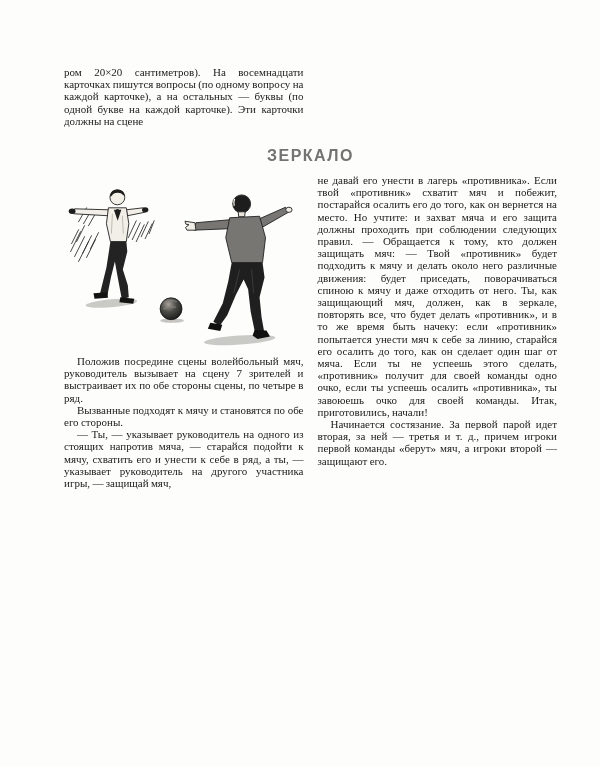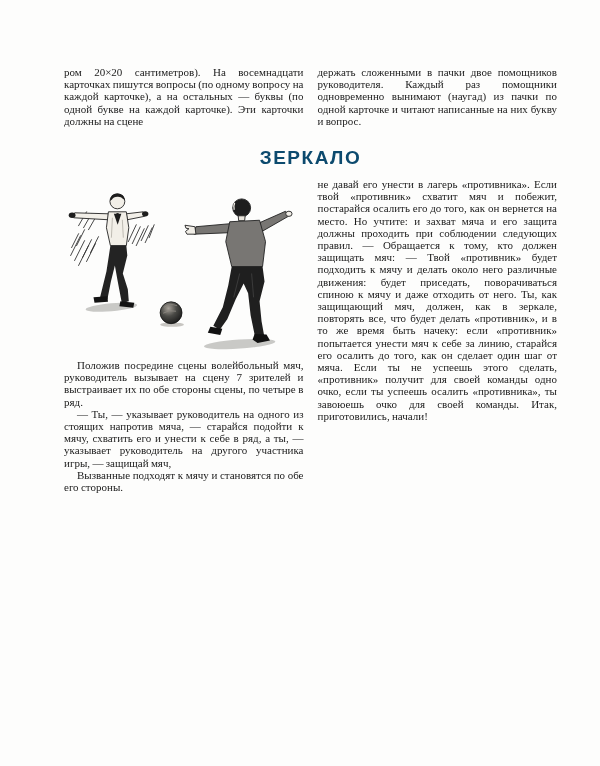--- a/index.html
+++ b/index.html
@@ -23,39 +23,36 @@
     font-size: 11px;
     line-height: 12.2px;
     text-align: justify;
     word-spacing: -0.4px;
   }
   .ind { text-indent: 13px; }
   h2.heading {
     margin: 20px 0 9px 0;
     text-align: center;
     font-family: "Liberation Sans", "DejaVu Sans", sans-serif;
-    font-size: 19px;
+    font-size: 16px;
     font-weight: 700;
     letter-spacing: 1.5px;
-    color: #0c4a6e;
+    color: #737373;
   }
   figure.illustration { margin: 0 0 4px 0; padding: 0; }
   figure.illustration svg { display: block; }
 </style>
 </head>
 <body>
 
 <div class="page">
 
   <div class="row">
     <div class="col">
       <p>ром 20×20 сантиметров). На восемнадцати карточках пишутся вопросы (по одному вопросу на каждой карточке), а на остальных — буквы (по одной букве на каждой карточке). Эти карточки должны на сцене</p>
-    </div>
-    <div class="col">
-      <p>держать сложенными в пачки двое помощников руководителя. Каждый раз помощники одновременно вынимают (наугад) из пачки по одной карточке и читают написанные на них букву и вопрос.</p>
     </div>
   </div>
 
   <h2 class="heading">ЗЕРКАЛО</h2>
 
   <div class="row">
 
     <div class="col">
 
       <figure class="illustration">
@@ -137,22 +134,23 @@
 
             <path d="M168 89 L199 89 L201 104 L196 124 L198 144 L200.5 158 L191.5 160 L187 138 L184.5 116 L180 106 L172 122 L163.5 142 L156 152.5 L149.5 148.5 L159 130 L164.5 108 Z" fill="#1f1f1f" stroke="none"></path>
             <path d="M176 96 L170 120 M188 96 L190 120" stroke="#4d4d4d" stroke-width="0.6"></path>
             <polygon points="146.5,149.5 158.5,151.5 156.5,158 144,155.5" fill="#111" stroke="none"></polygon>
             <polygon points="191,157 203,157.5 206.5,163.5 194,166 189,162.5" fill="#111" stroke="none"></polygon>
           </g>
         </svg>
       </figure>
 
       <p class="ind">Положив посредине сцены волейбольный мяч, руководитель вызывает на сцену 7 зрителей и выстраивает их по обе стороны сцены, по четыре в ряд.</p>
+      <p class="ind">Вызванные подходят к мячу и становятся по обе его стороны.</p>
       <p class="ind">— Ты, — указывает руководитель на одного из стоящих напротив мяча, — старайся подойти к мячу, схватить его и унести к себе в ряд, а ты, — указывает руководитель на другого участника игры, — защищай мяч,</p>
-      <p class="ind">Вызванные подходят к мячу и становятся по обе его стороны.</p>
     </div>
 
     <div class="col">
       <p>не давай его унести в лагерь «противника». Если твой «противник» схватит мяч и побежит, постарайся осалить его до того, как он вернется на место. Но учтите: и захват мяча и его защита должны проходить при соблюдении следующих правил. — Обращается к тому, кто должен защищать мяч: — Твой «противник» будет подходить к мячу и делать около него различные движения: будет приседать, поворачиваться спиною к мячу и даже отходить от него. Ты, как защищающий мяч, должен, как в зеркале, повторять все, что будет делать «противник», и в то же время быть начеку: если «противник» попытается унести мяч к себе за линию, старайся его осалить до того, как он сделает один шаг от мяча. Если ты не успеешь этого сделать, «противник» получит для своей команды одно очко, если ты успеешь осалить «противника», ты завоюешь очко для своей команды. Итак, приготовились, начали!</p>
+      <p class="ind">Начинается состязание. За первой парой идет вторая, за ней — третья и т. д., причем игроки первой команды «берут» мяч, а игроки второй — защищают его.</p>
     </div>
 
   </div>
 </div>
 
 </body></html>

